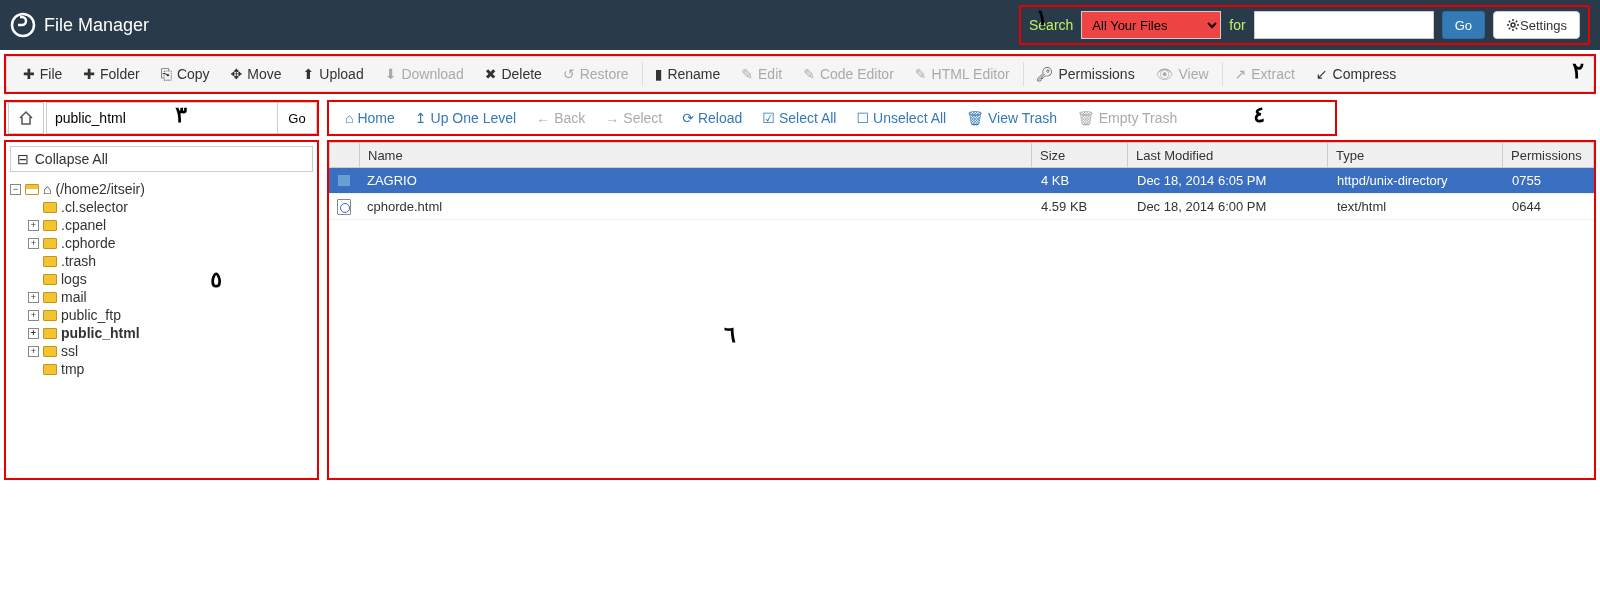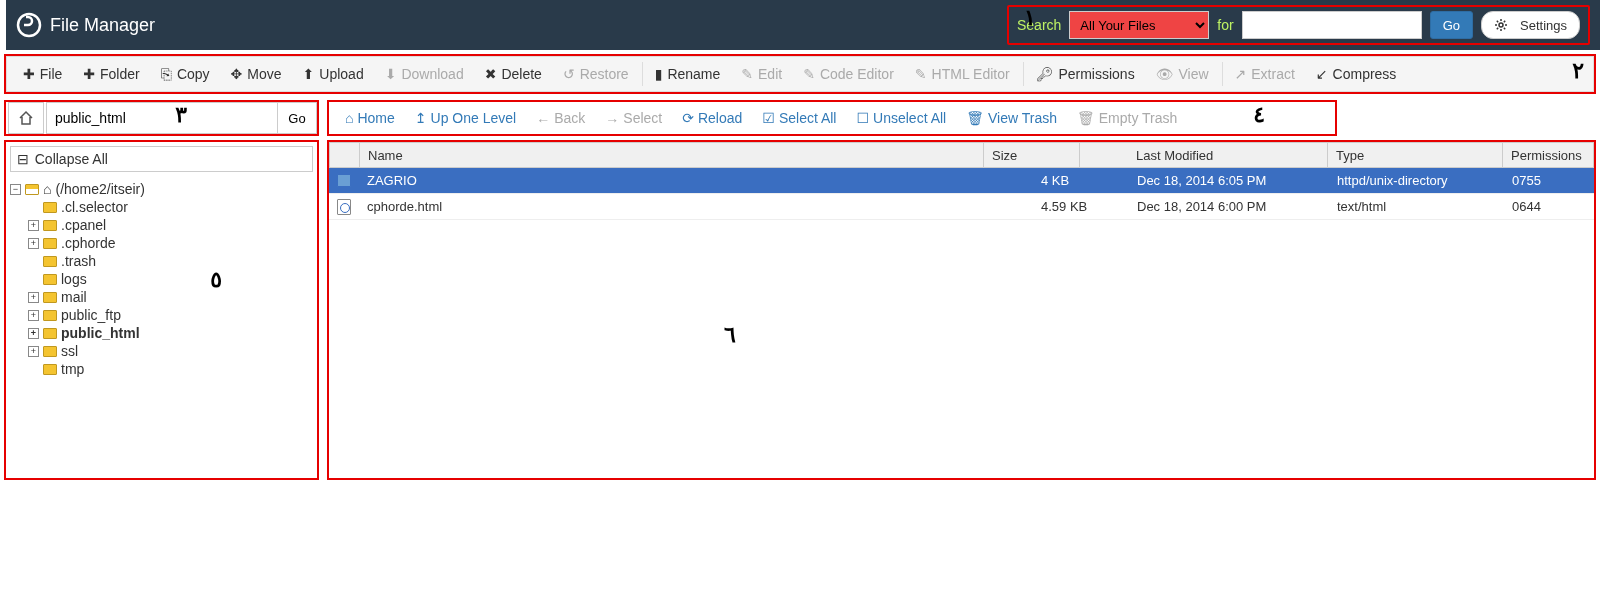--- a/index.html
+++ b/index.html
@@ -1,29 +1,29 @@
 <!DOCTYPE html>
 <html><head>
 <meta charset="utf-8">
 <style>
 * { margin: 0; padding: 0; box-sizing: border-box; font-family: Arial, sans-serif; }
 body { background: #fff; font-size: 13px; color: #333; width: 1600px; }
 
 
-.header { background: #293a4a; height: 50px; display: flex; align-items: center; padding: 0 10px; color: #fff; margin-left: 6px; }
+.header { background: #293a4a; height: 50px; display: flex; align-items: center; padding: 0 10px; color: #fff; }
 .logo { display: flex; align-items: center; gap: 8px; font-size: 18px; }
 .logo-icon { width: 26px; height: 26px; display: flex; align-items: center; justify-content: center; }
 .header-spacer { flex: 1; }
 .search-area { display: flex; align-items: center; gap: 8px; border: 2px solid #e60000; padding: 4px 8px; border-radius: 2px; position: relative; }
 .search-area .num { position: absolute; left: 15px; top: -2px; font-size: 22px; color: #000; font-weight: bold; }
 .search-area label { color: #bef264; font-size: 14px; }
 .search-select { height: 28px; width: 140px; background: #ef4444; border: 1px solid #ccc; padding: 0 6px; font-size: 13px; }
 .search-input { height: 28px; width: 180px; border: 1px solid #ccc; padding: 0 6px; }
 .btn-go { background: #337ab7; color: #fff; border: 1px solid #2e6da4; height: 28px; padding: 0 12px; border-radius: 3px; cursor: pointer; font-size: 13px; }
-.btn-settings { background: #fff; color: #333; border: 1px solid #ccc; height: 28px; padding: 0 12px; border-radius: 12px; cursor: pointer; font-size: 13px; display: flex; align-items: center; gap: 12px; }
+.btn-settings { background: #fff; color: #333; border: 1px solid #ccc; height: 28px; padding: 0 12px; border-radius: 4px; cursor: pointer; font-size: 13px; display: flex; align-items: center; gap: 0; }
 
 
 .toolbar-wrap { border: 2px solid #e60000; margin: 4px 4px 0 4px; position: relative; }
 .toolbar-wrap .num { position: absolute; right: 10px; top: 2px; font-size: 22px; color: #000; font-weight: bold; }
 .toolbar { background: #f5f5f5; border: 1px solid #ddd; height: 36px; display: flex; align-items: center; padding: 0 6px; }
 .tool-btn { display: flex; align-items: center; gap: 5px; padding: 0 10px; height: 100%; cursor: pointer; font-size: 14px; color: #333; border-right: 1px solid transparent; }
 .tool-btn.disabled { color: #aaa; cursor: default; }
 .tool-sep { width: 1px; height: 24px; background: #ddd; margin: 0 2px; }
 
 
@@ -54,21 +54,21 @@
 .tree .indent1 { padding-left: 18px; }
 .tree .bold { font-weight: bold; }
 
 .content { flex: 1; border: 2px solid #e60000; height: 340px; position: relative; }
 .content .num { position: absolute; left: 395px; top: 180px; font-size: 22px; color: #000; font-weight: bold; }
 .table-head { background: #f0f0f0; border: 1px solid #ccc; display: flex; height: 26px; align-items: center; font-size: 13px; }
 .th { padding: 0 8px; border-right: 1px solid #ccc; height: 100%; display: flex; align-items: center; }
 .th-icon { width: 30px; }
 .th-name { flex: 1; }
 .th-size { width: 96px; }
-.th-mod { width: 200px; margin-left: 48px; }
+.th-mod { width: 200px; }
 .th-type { width: 175px; }
 .th-perm { width: 90px; border-right: none; }
 .table-row { display: flex; height: 26px; align-items: center; font-size: 13px; border-bottom: 1px solid #eee; }
 .table-row.selected { background: #3a6ec1; color: #fff; }
 .td { padding: 0 8px; }
 .td-icon { width: 30px; display: flex; align-items: center; justify-content: center; }
 .td-name { flex: 1; }
 .td-size { width: 96px; }
 .td-mod { width: 200px; }
 .td-type { width: 175px; }

